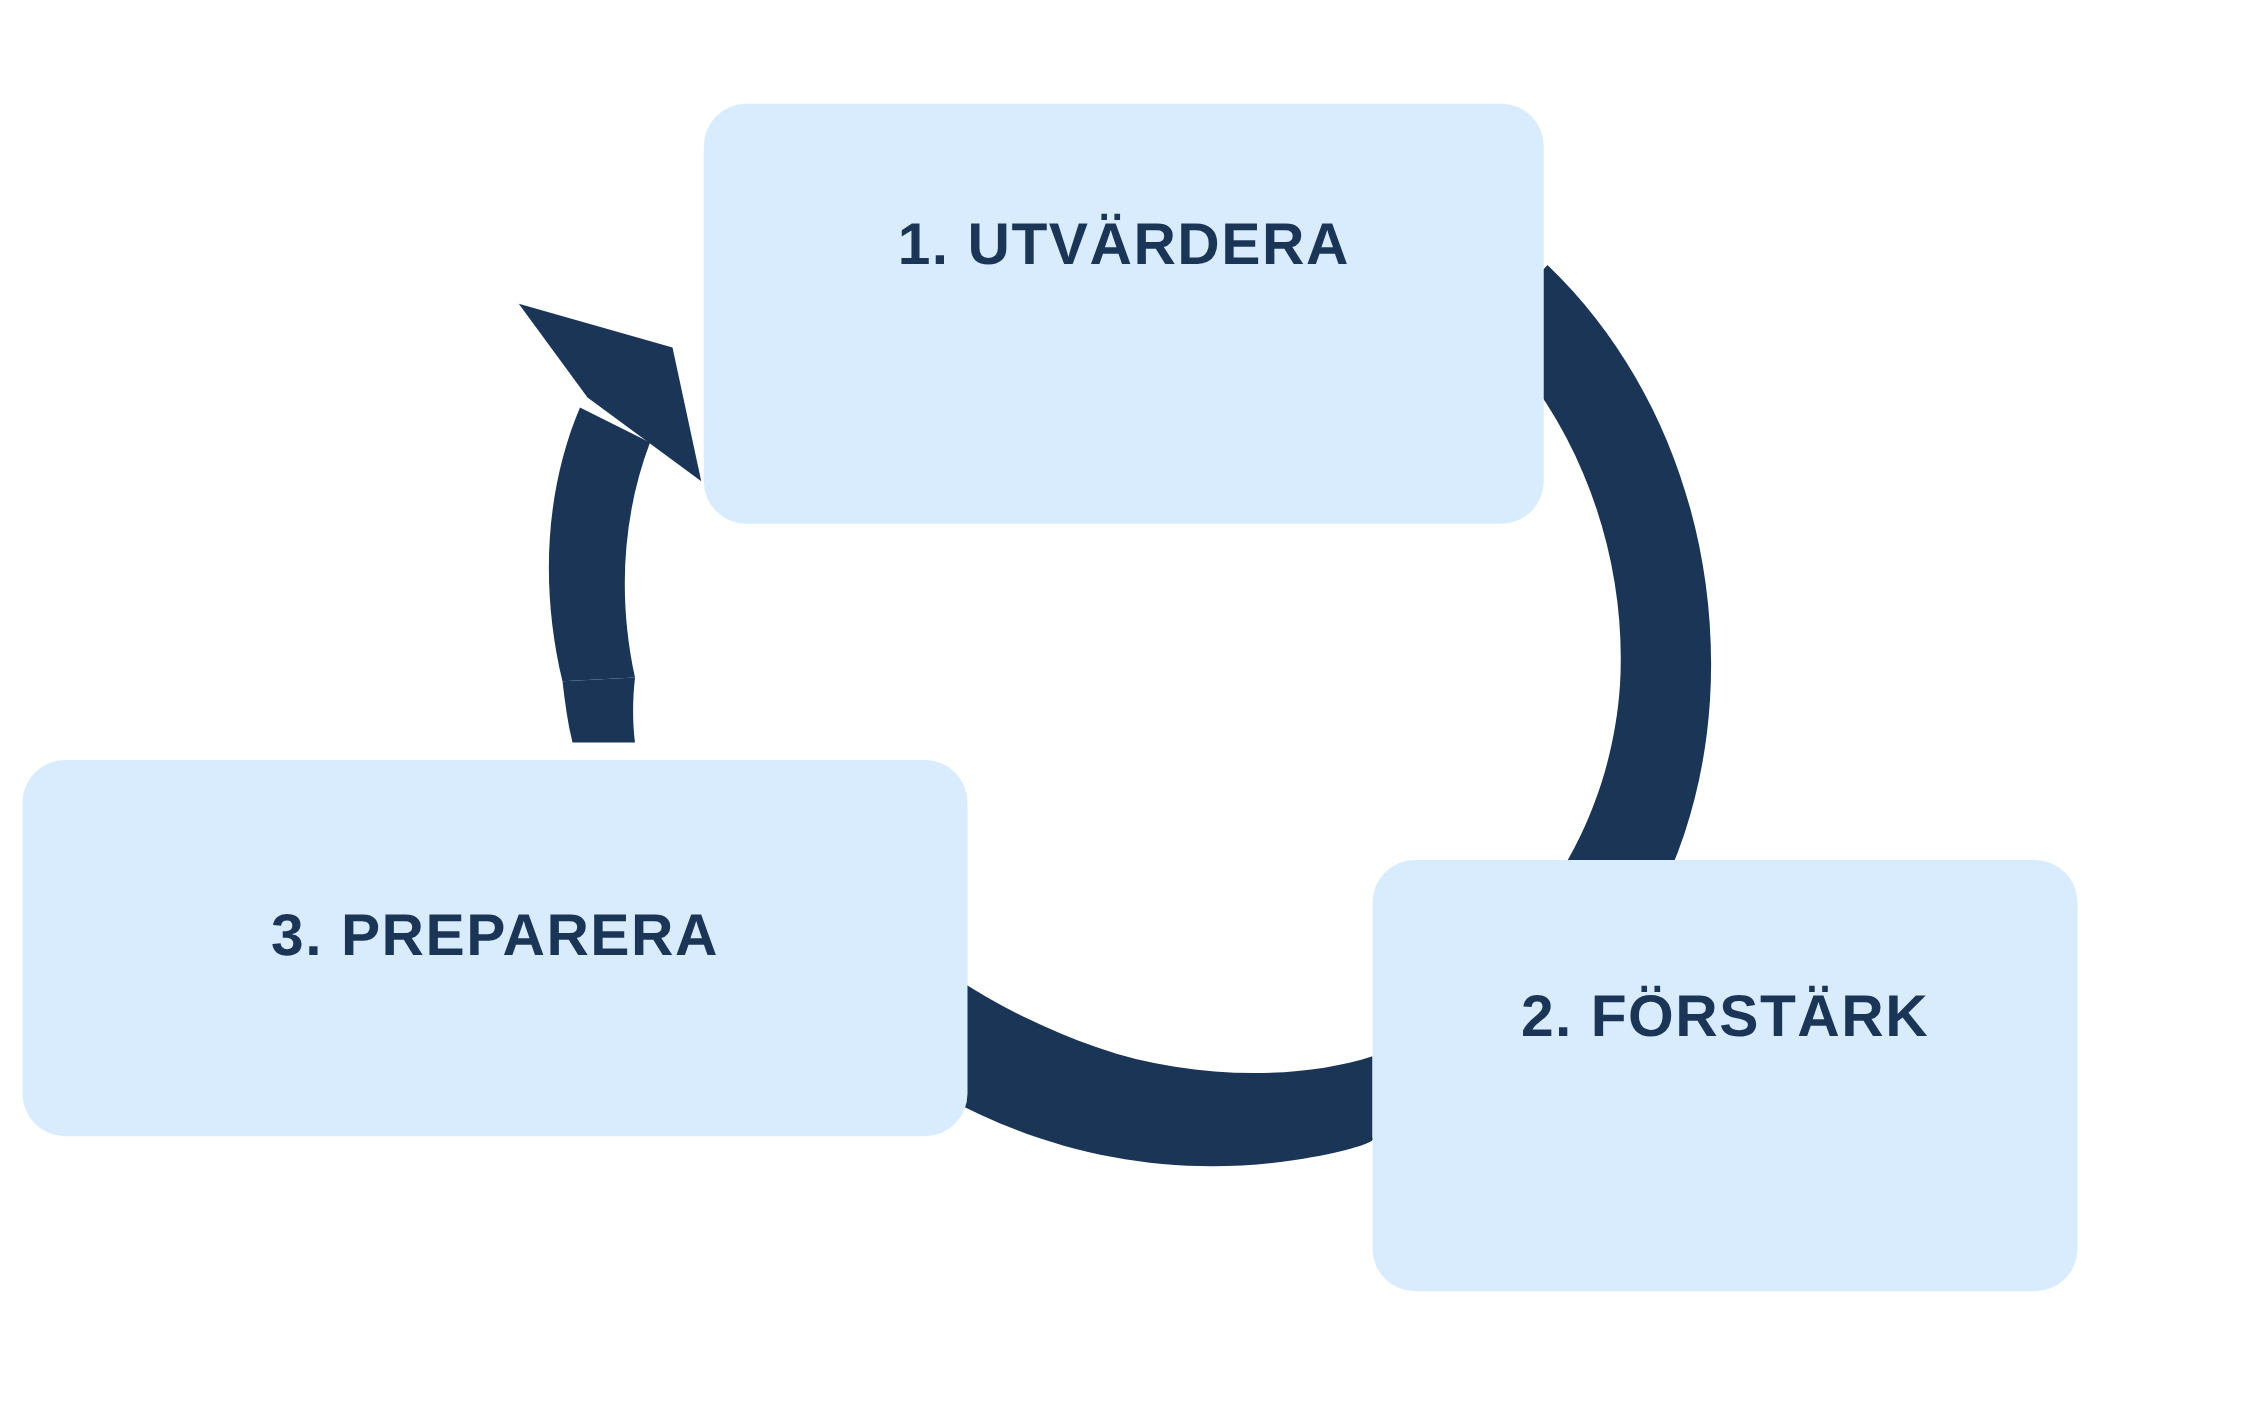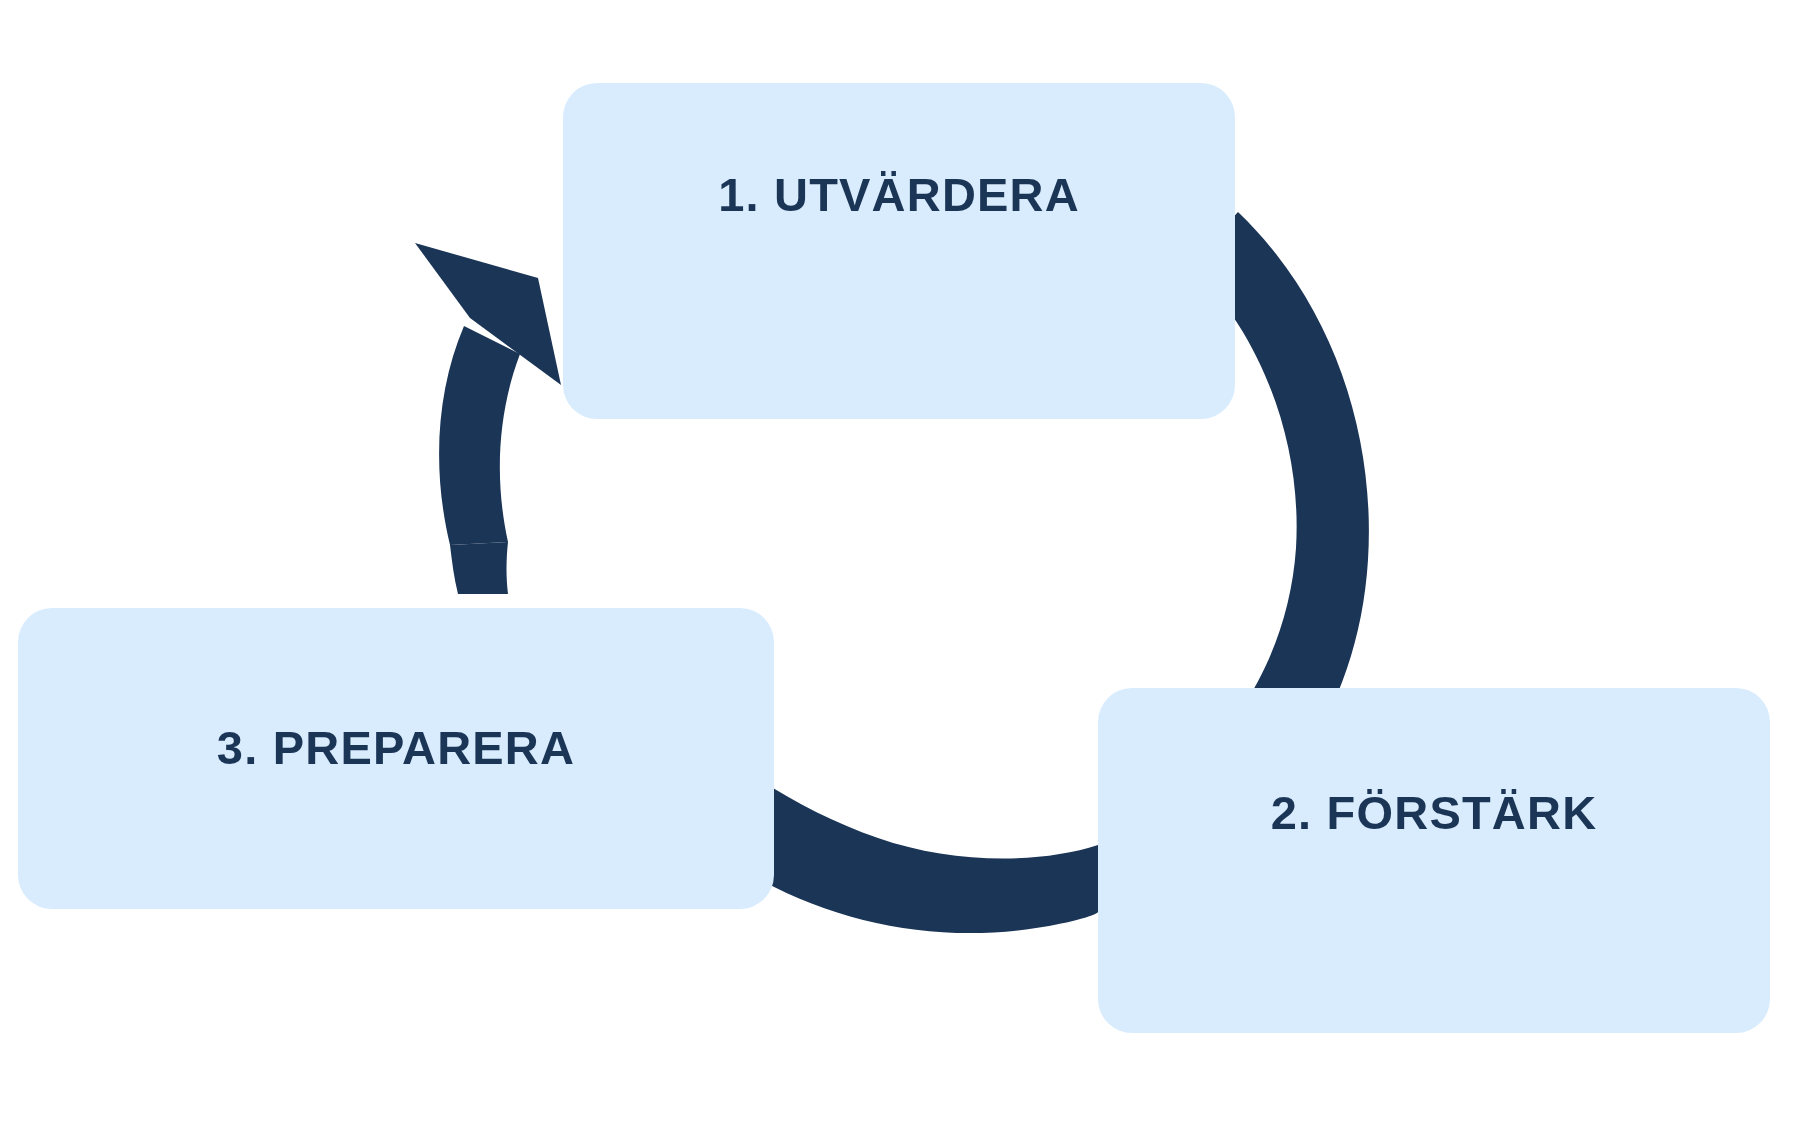--- a/index.html
+++ b/index.html
@@ -53,21 +53,21 @@
     top: 83px;
     width: 672px;
     height: 336px;
   }
   #box-evaluate .node-label {
     transform: translateY(-56px);
   }
   #box-reinforce {
     left: 1098px;
     top: 688px;
-    width: 672px;
+    width: 564px;
     height: 345px;
   }
   #box-reinforce .node-label {
     transform: translateY(-48px);
   }
   #box-prepare {
     left: 18px;
     top: 608px;
     width: 756px;
     height: 301px;

